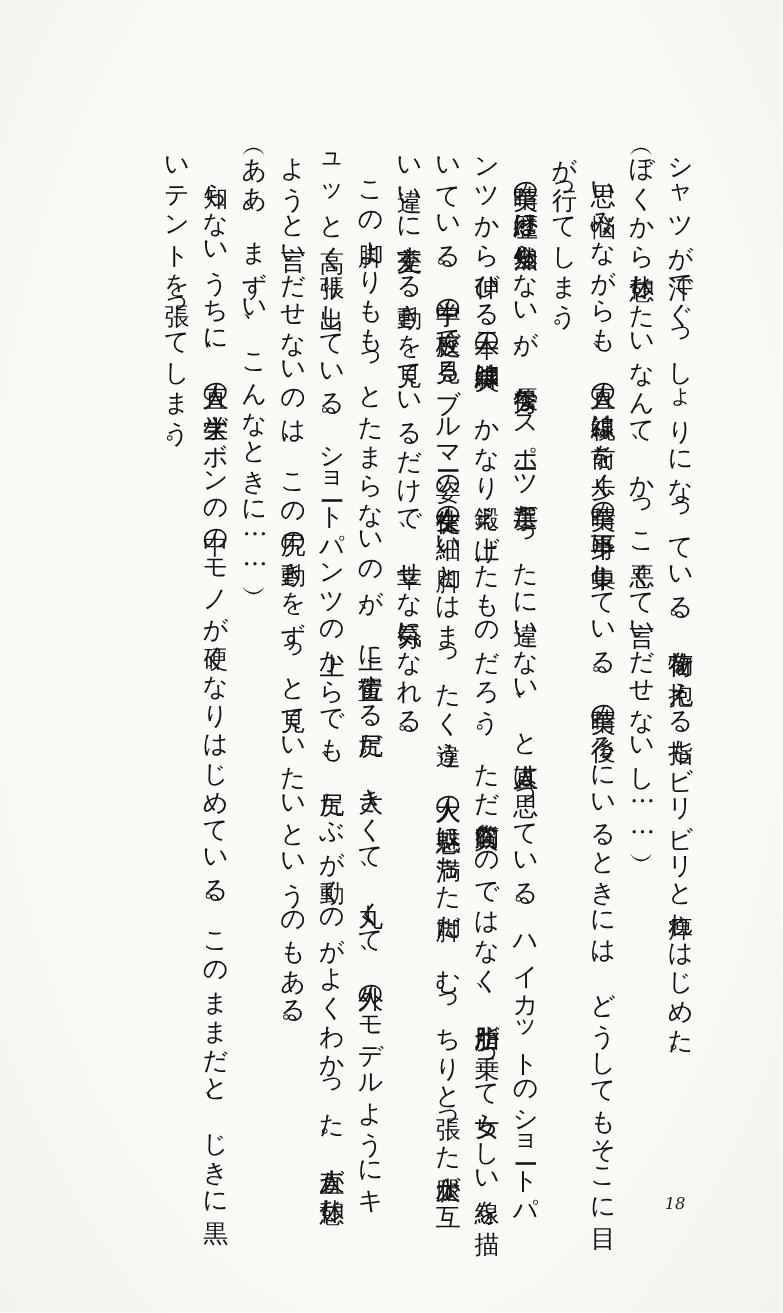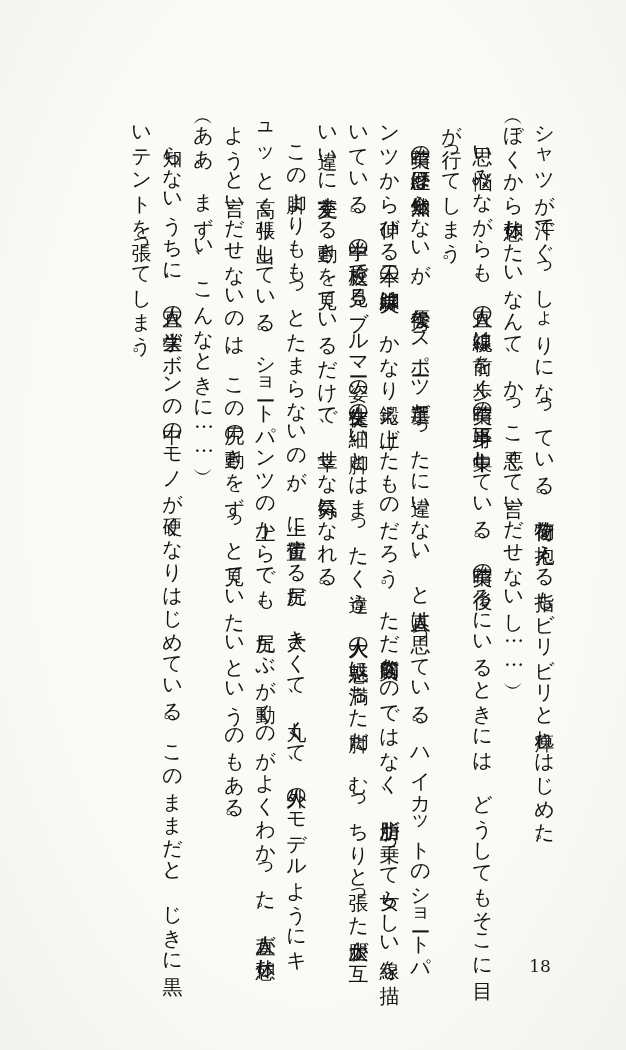--- a/index.html
+++ b/index.html
@@ -38,21 +38,22 @@
   }
   .para.indent {
     text-indent: 1em;
   }
   .page-number {
     position: absolute;
     top: 956px;
     left: 514px;
     width: 52px;
     text-align: center;
-    font-size: 17px;
+    font-style: italic;
+    font-size: 13px;
     color: #1c1c1c;
   }
 </style>
 </head>
 <body>
 
 <div class="page">
   <div class="text-block">
     <p class="para">シャツが汗でぐっしょりになっている。荷物を抱える指もビリビリと痺れはじめた。</p>
     <p class="para">（ぼくから休憩したいなんて、かっこ悪くて言いだせないし……）</p>

